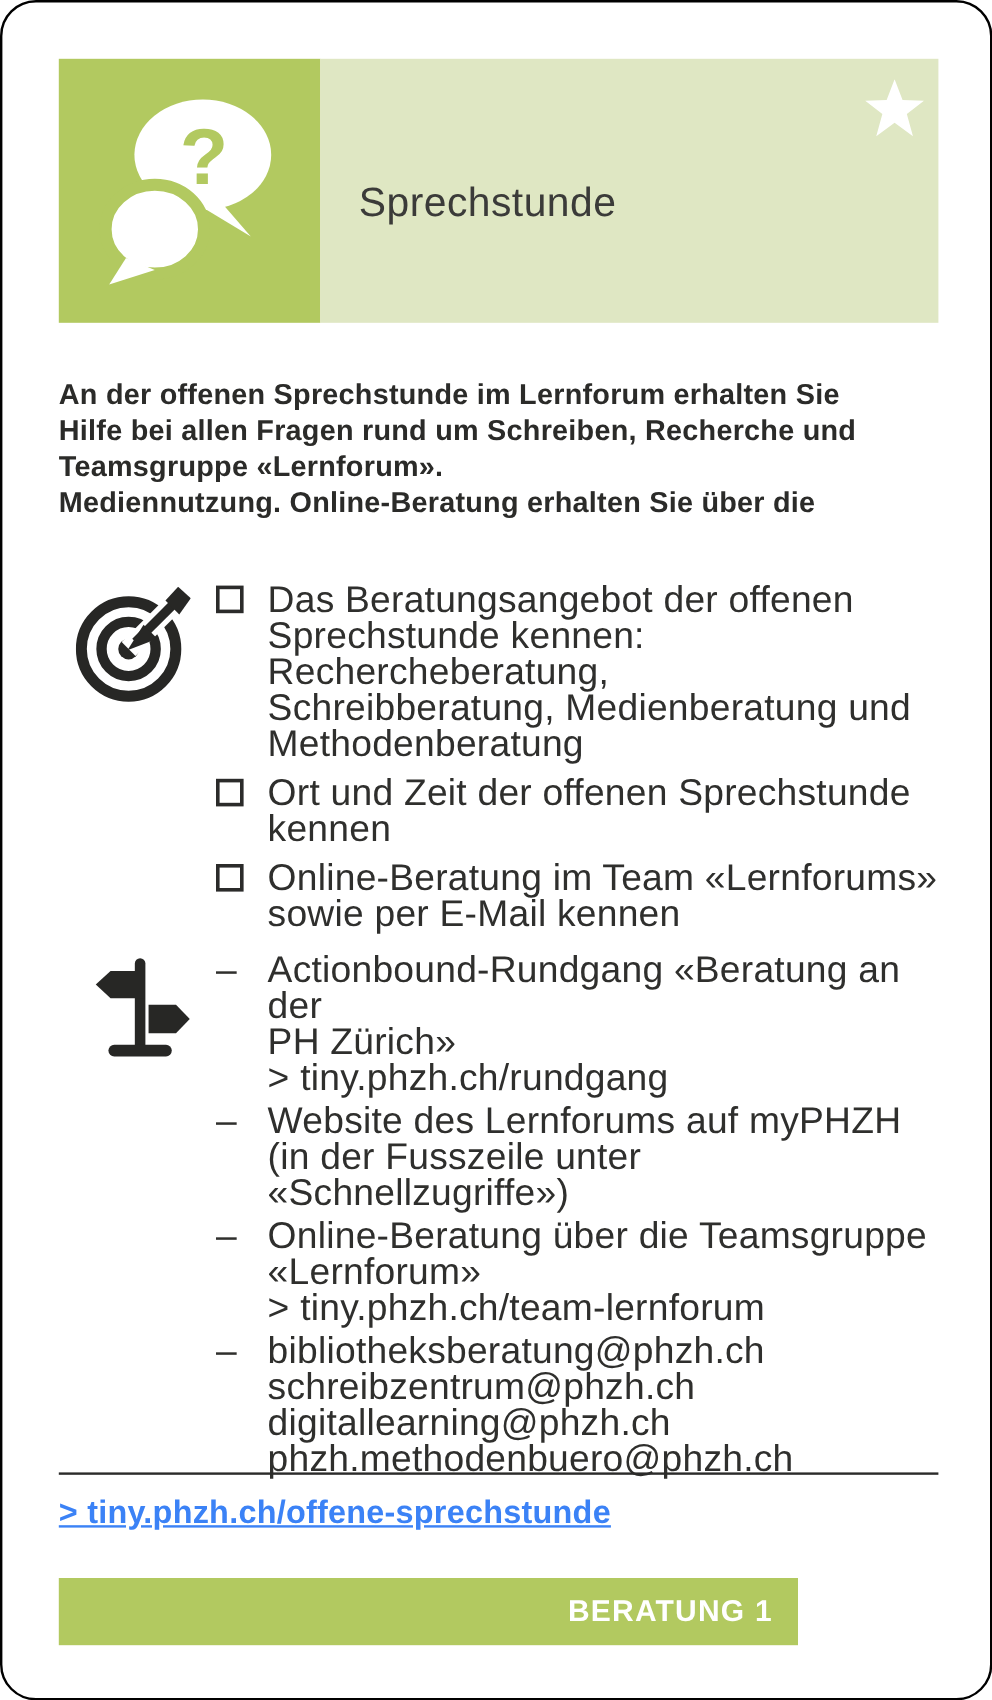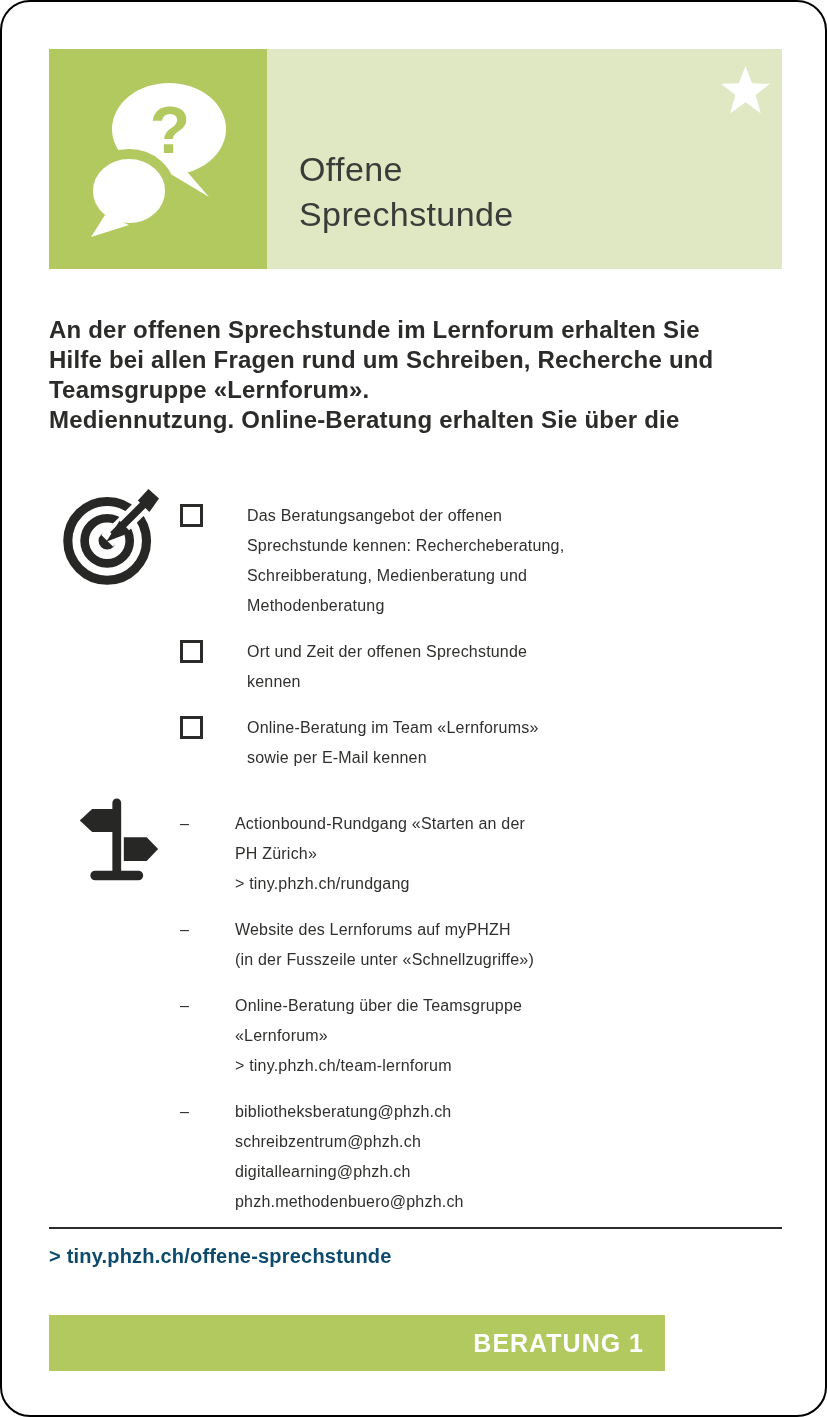--- a/index.html
+++ b/index.html
@@ -30,30 +30,30 @@
     font-weight:700;font-size:24px;line-height:30px;color:#2b2b29;letter-spacing:.2px;}
   .intro span{display:block;}
   
   .section{position:absolute;left:47px;display:flex;width:733px;}
   .section.goals{top:483px;}
   .section.resources{top:791px;}
   .icon-col{width:131px;flex-shrink:0;}
   .target-svg{width:96px;height:96px;margin-left:14px;margin-top:4px;display:block;}
   .signpost-svg{width:88px;height:88px;margin-left:22px;margin-top:2px;display:block;}
   ul.list{list-style:none;margin:0;padding:0;flex:1;}
-  ul.list li{display:flex;margin:16px 0 11px 0;font-size:16px;line-height:30px;letter-spacing:.2px;gap:12px;}
+  ul.list li{display:flex;margin:0 0 11px 0;font-size:31px;line-height:30px;letter-spacing:.2px;}
   ul.dashlist li{margin-bottom:6px;}
   .checkbox{width:23px;height:23px;border:3px solid #2b2b2a;flex-shrink:0;margin-top:3px;background:#fff;}
   .gap{width:20px;flex-shrink:0;}
   .dash{width:43px;flex-shrink:0;}
   .lines{display:block;}
   .lines span{display:block;}
   
   .divider{position:absolute;left:47px;top:1225px;width:733px;height:0;border-top:2px solid #2b2b2a;}
-  .footer-link{position:absolute;left:47px;top:1243px;margin:0;font-weight:700;font-size:20px;letter-spacing:.2px;color:#0c4a6e;}
+  .footer-link{position:absolute;left:47px;top:1243px;margin:0;font-weight:700;font-size:27px;letter-spacing:.2px;color:#3b82f6;text-decoration:underline;}
   .badge-bar{
     position:absolute;left:47px;top:1313px;width:616px;height:56px;background:var(--green);
     display:flex;align-items:center;justify-content:flex-end;padding-right:21px;
   }
   .badge-label{color:#fff;font-weight:700;font-size:25px;letter-spacing:1px;}
 </style>
 </head>
 <body>
 
 <div class="card">
@@ -66,21 +66,20 @@
         <text x="87" y="74" text-anchor="middle" font-family="Liberation Sans, sans-serif" font-size="66" font-weight="bold" fill="#b2c960">?</text>
         <ellipse cx="46" cy="112" rx="41" ry="37" fill="#ffffff" stroke="#b2c960" stroke-width="10"></ellipse>
         <polygon points="22,136 8,158 46,146" fill="#ffffff"></polygon>
       </svg>
     </div>
     <div class="header-title-box">
       <svg class="star-svg" viewBox="0 0 100 96" aria-hidden="true">
         <polygon points="50,0 63,34 98,35 70,57 80,93 50,71 20,93 30,57 2,35 37,34" fill="#ffffff"></polygon>
       </svg>
       <h1 class="title">
-        <span>Offene</span>
         <span>Sprechstunde</span>
       </h1>
     </div>
   </div>
 
   <p class="intro">
     <span>An der offenen Sprechstunde im Lernforum erhalten Sie</span>
     <span>Hilfe bei allen Fragen rund um Schreiben, Recherche und</span>
     <span>Teamsgruppe «Lernforum».</span>
     <span>Mediennutzung. Online-Beratung erhalten Sie über die</span>
@@ -134,21 +133,21 @@
         <rect x="47" y="4" width="10" height="90" rx="5" fill="#272725"></rect>
         <rect x="22" y="86" width="60" height="11" rx="5.5" fill="#272725"></rect>
         <polygon points="56,16 56,42 24,42 10,29 24,16" fill="#272725"></polygon>
         <polygon points="60,48 86,48 99,61.5 86,75 60,75" fill="#272725"></polygon>
       </svg>
     </div>
     <ul class="list dashlist">
       <li>
         <span class="dash">–</span>
         <span class="lines">
-          <span>Actionbound-Rundgang «Starten an der</span>
+          <span>Actionbound-Rundgang «Beratung an der</span>
           <span>PH Zürich»</span>
           <span>&gt; tiny.phzh.ch/rundgang</span>
         </span>
       </li>
       <li>
         <span class="dash">–</span>
         <span class="lines">
           <span>Website des Lernforums auf myPHZH</span>
           <span>(in der Fusszeile unter «Schnellzugriffe»)</span>
         </span>

